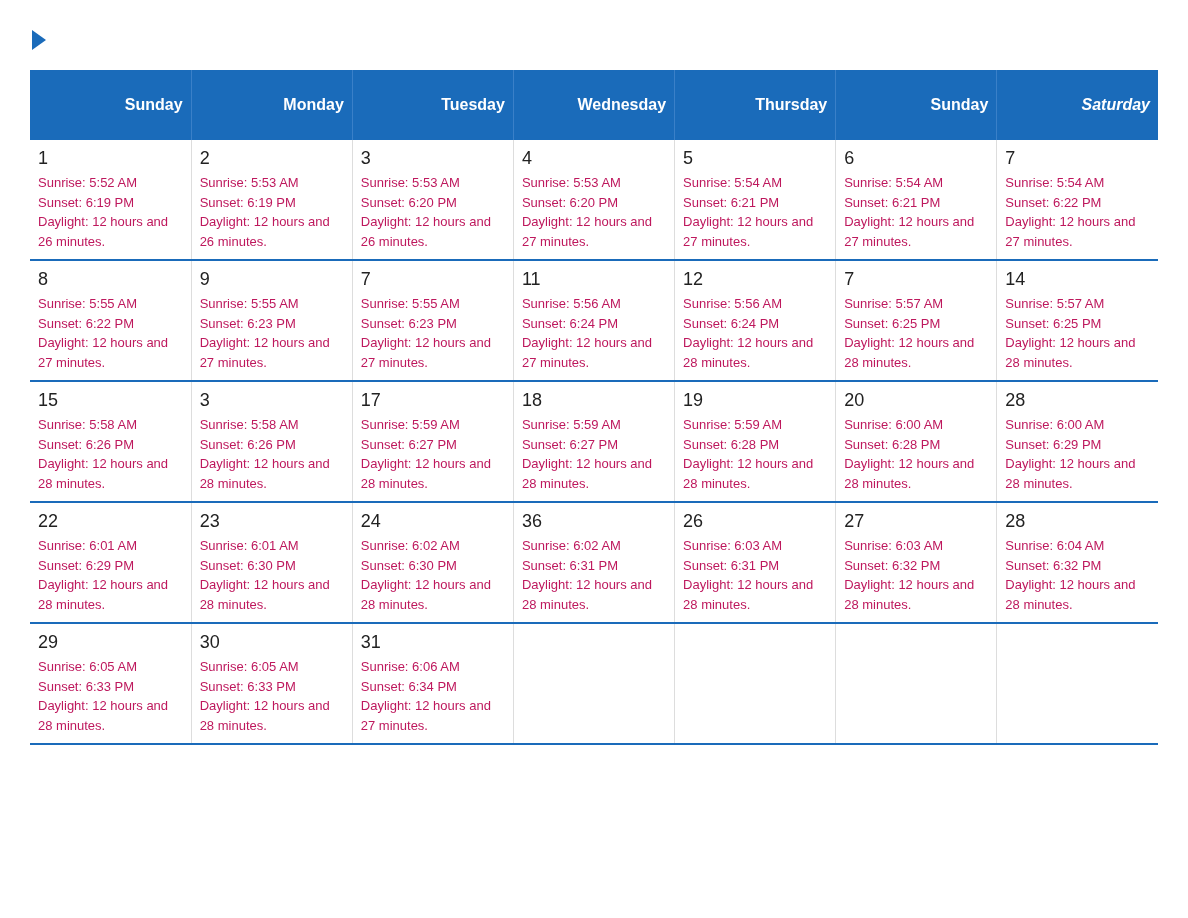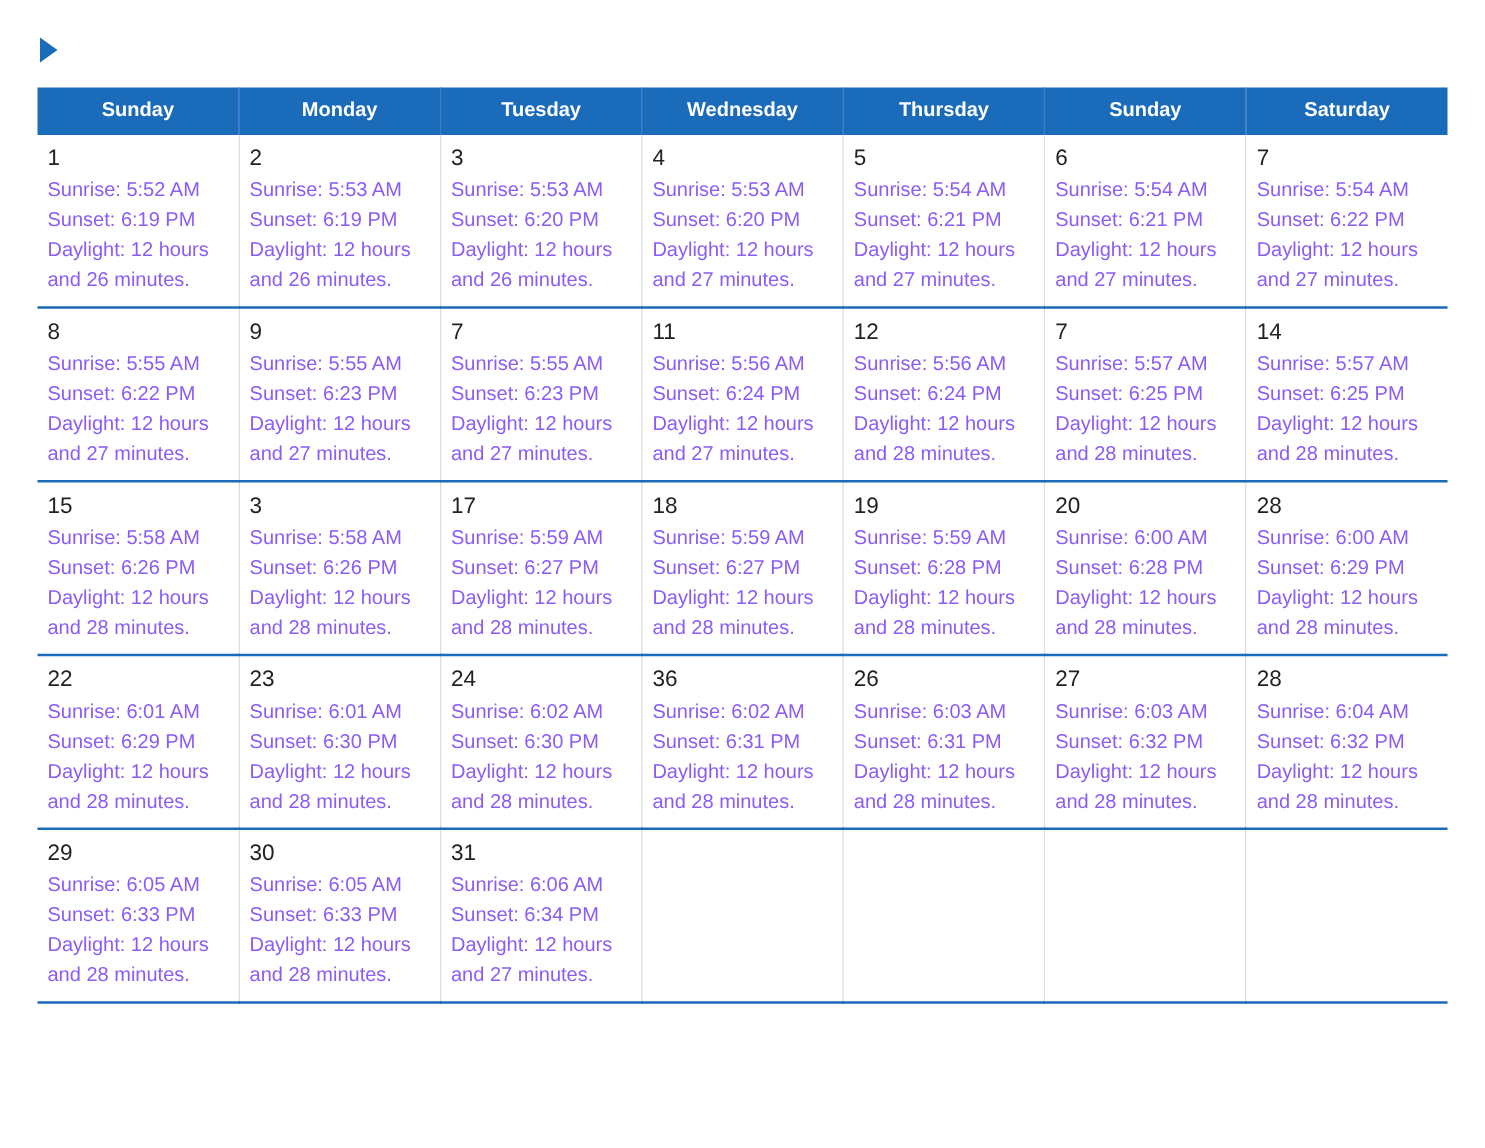--- a/index.html
+++ b/index.html
@@ -63,28 +63,29 @@
     table {
       width: 100%;
       border-collapse: collapse;
       table-layout: fixed;
     }
     thead tr {
       background-color: #1a6bba;
       color: white;
     }
     thead th {
-      padding: 10px 8px;
+      padding: 26px 8px;
       font-size: 16px;
       font-weight: bold;
-      text-align: center;
+      text-align: right;
       border-right: 1px solid #3a80c8;
     }
     thead th:last-child {
       border-right: none;
+      font-style: italic;
     }
     tbody tr {
       border-bottom: 2px solid #1a6bba;
     }
     tbody td {
       padding: 8px 8px;
       vertical-align: top;
       font-size: 13px;
       color: #222;
       border-right: 1px solid #ddd;
@@ -93,23 +94,23 @@
     tbody td:last-child {
       border-right: none;
     }
     .day-number {
       font-size: 18px;
       font-weight: normal;
       display: block;
       margin-bottom: 4px;
     }
     .day-info {
-      font-size: 16px;
+      font-size: 13px;
       line-height: 1.5;
-      color: #8b5cf6;
+      color: #be185d;
     }
   </style>
 </head>
 <body>
 
 <div class="header-area">
   <div class="logo">
     <div class="logo-text">
       <span class="logo-general"></span>
       <span class="logo-arrow"></span>

